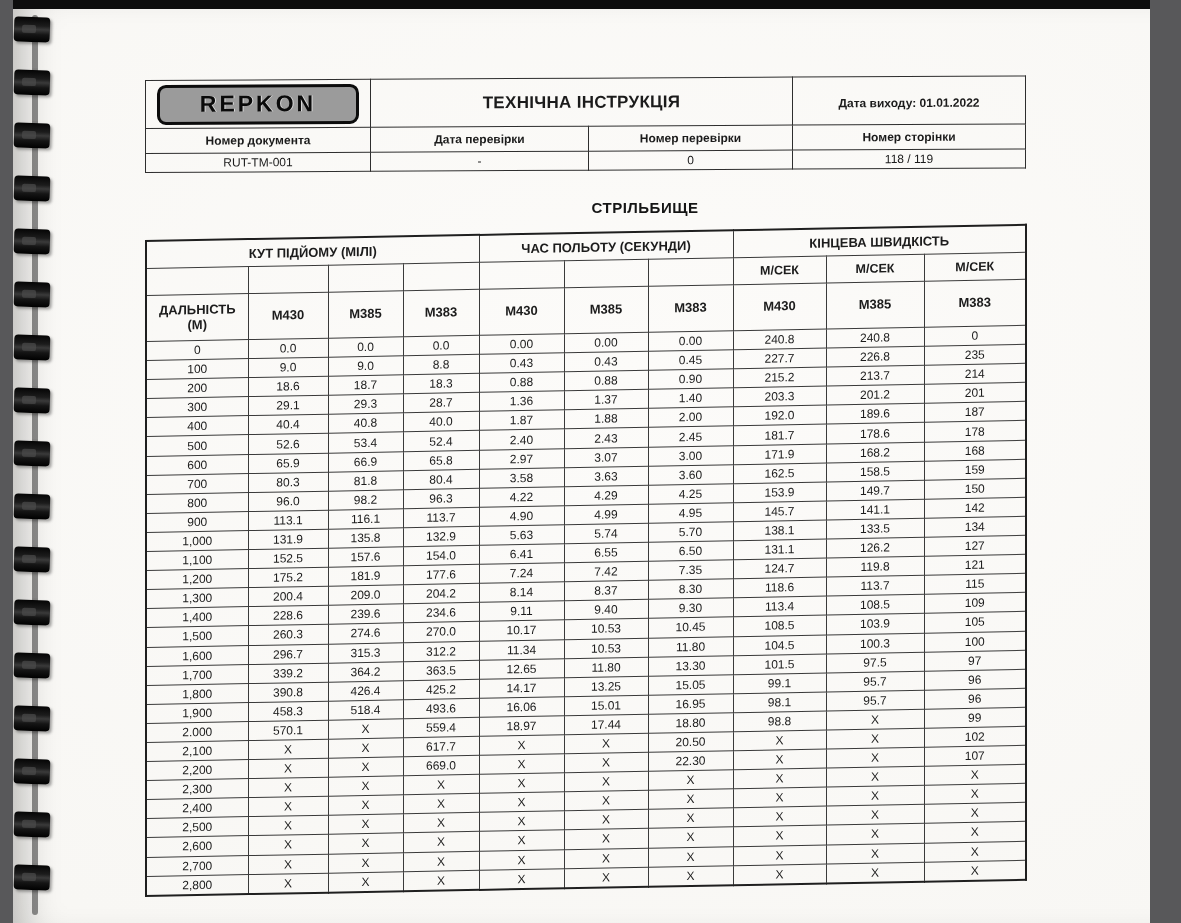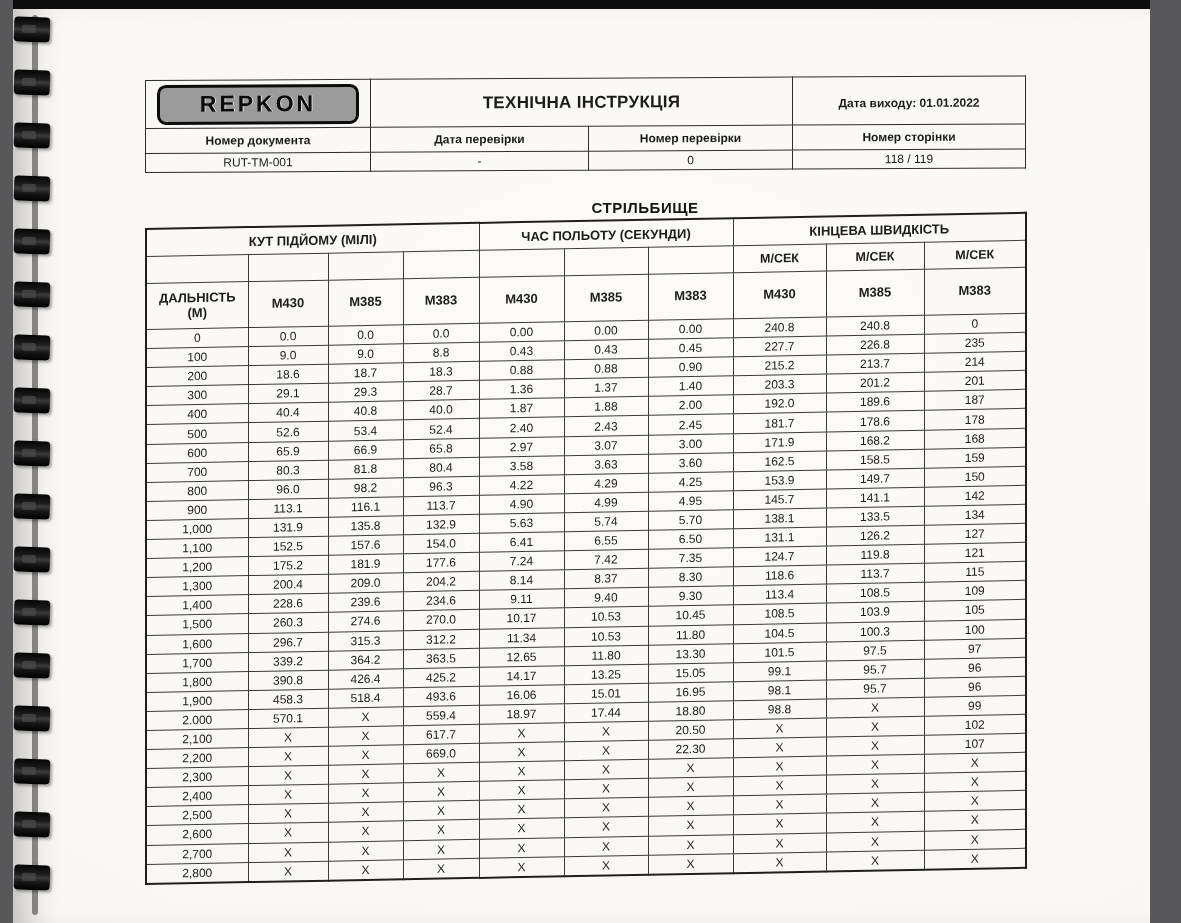--- a/index.html
+++ b/index.html
@@ -39,21 +39,21 @@
   .header-table .r3 td{height:18px;font-size:12px;}
   .doc-title{font-size:17px;font-weight:bold;letter-spacing:.3px;}
   .release-date{font-size:12px;font-weight:bold;vertical-align:top;padding-top:5px !important;}
   .logo-cell{padding:2px 0 !important;}
   .logo-box{display:inline-block;width:196px;height:34px;line-height:32px;
     background:#9b9b9b;border:3px solid #0c0c0c;border-radius:9px;
     font-size:23px;font-weight:900;letter-spacing:3px;color:#0a0a0a;
     text-shadow:1px 0 0 #d8d8d8;}
 
   
-  .section-title{margin:26px 0 12px 0;text-align:center;font-size:15px;font-weight:bold;
+  .section-title{margin:26px 0 24px 0;text-align:center;font-size:15px;font-weight:bold;
     letter-spacing:.5px;color:#151515;}
 
   
   .main-table{width:880px;transform:skewY(-1.05deg);transform-origin:left top;
     border:2px solid #1f1f1f;}
   .main-table th,.main-table td{border:1px solid #3a3a3a;text-align:center;
     vertical-align:middle;padding:0;color:#1c1c1c;overflow:hidden;}
   .main-table col.c1{width:102px;} .main-table col.c2{width:80px;}
   .main-table col.c3{width:75px;}  .main-table col.c4{width:76px;}
   .main-table col.c5{width:85px;}  .main-table col.c6{width:84px;}

